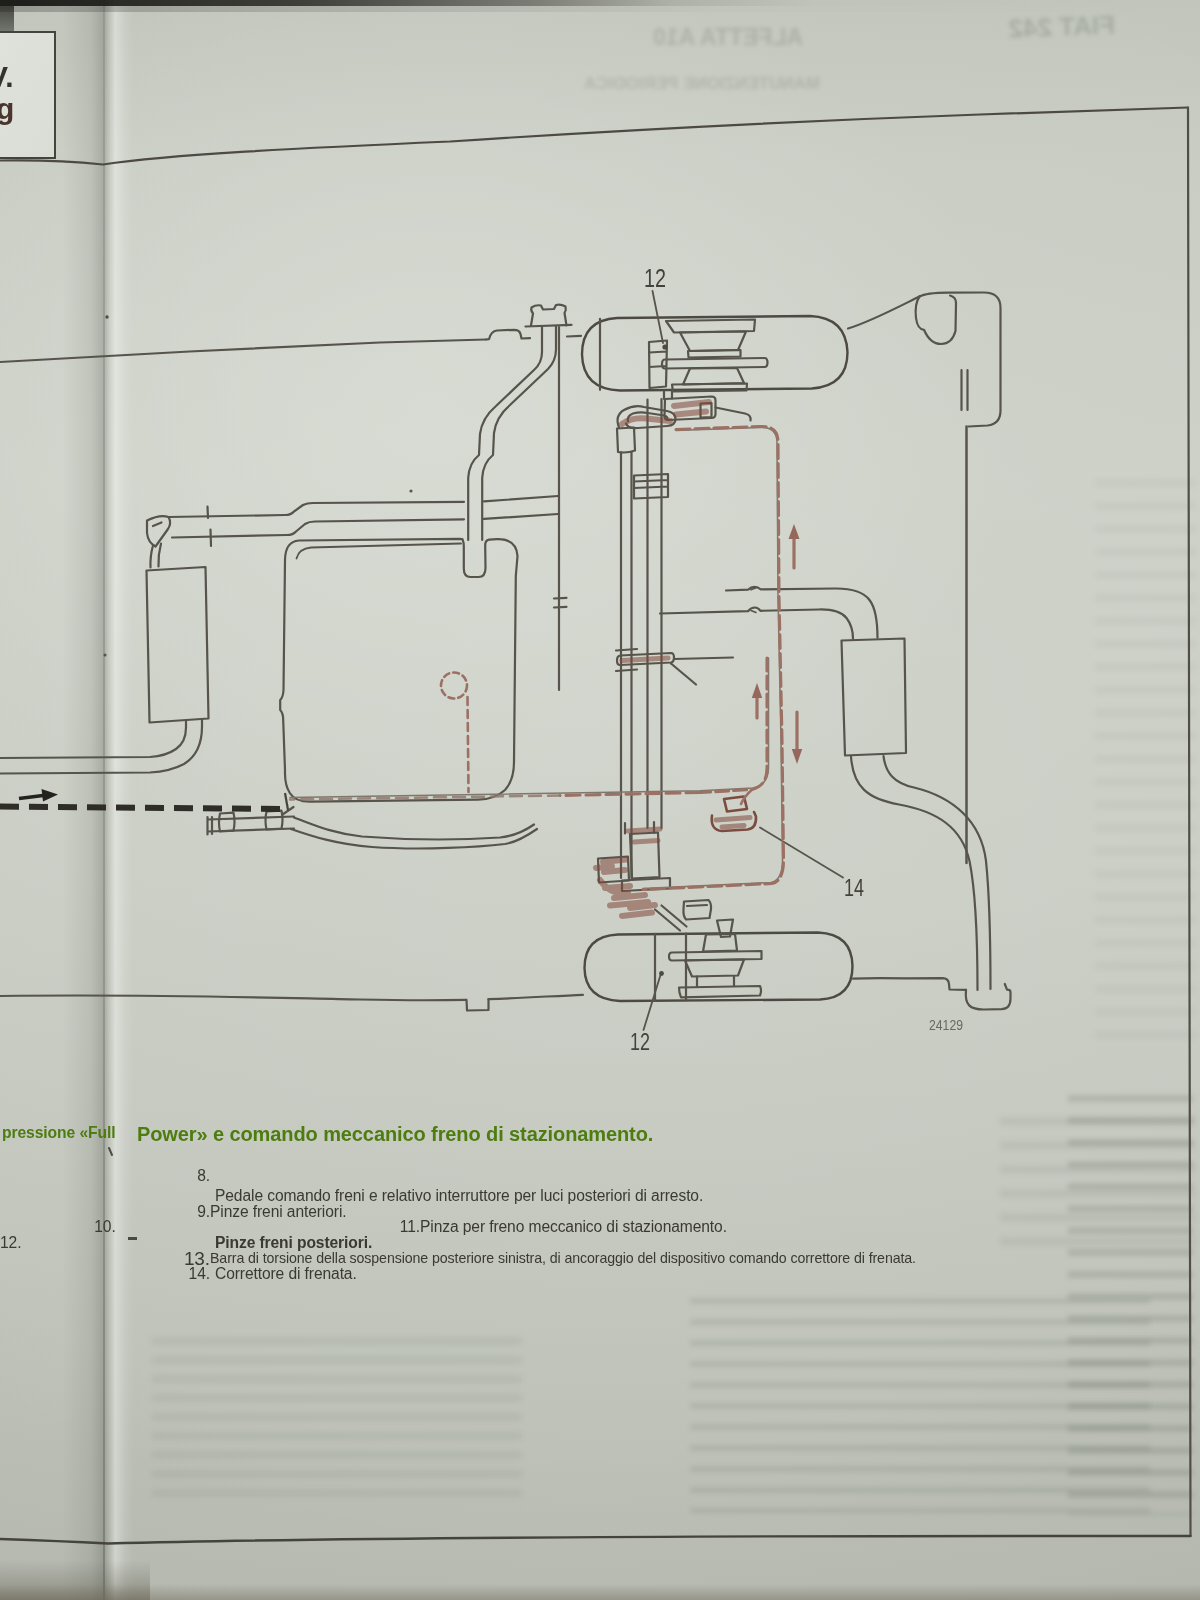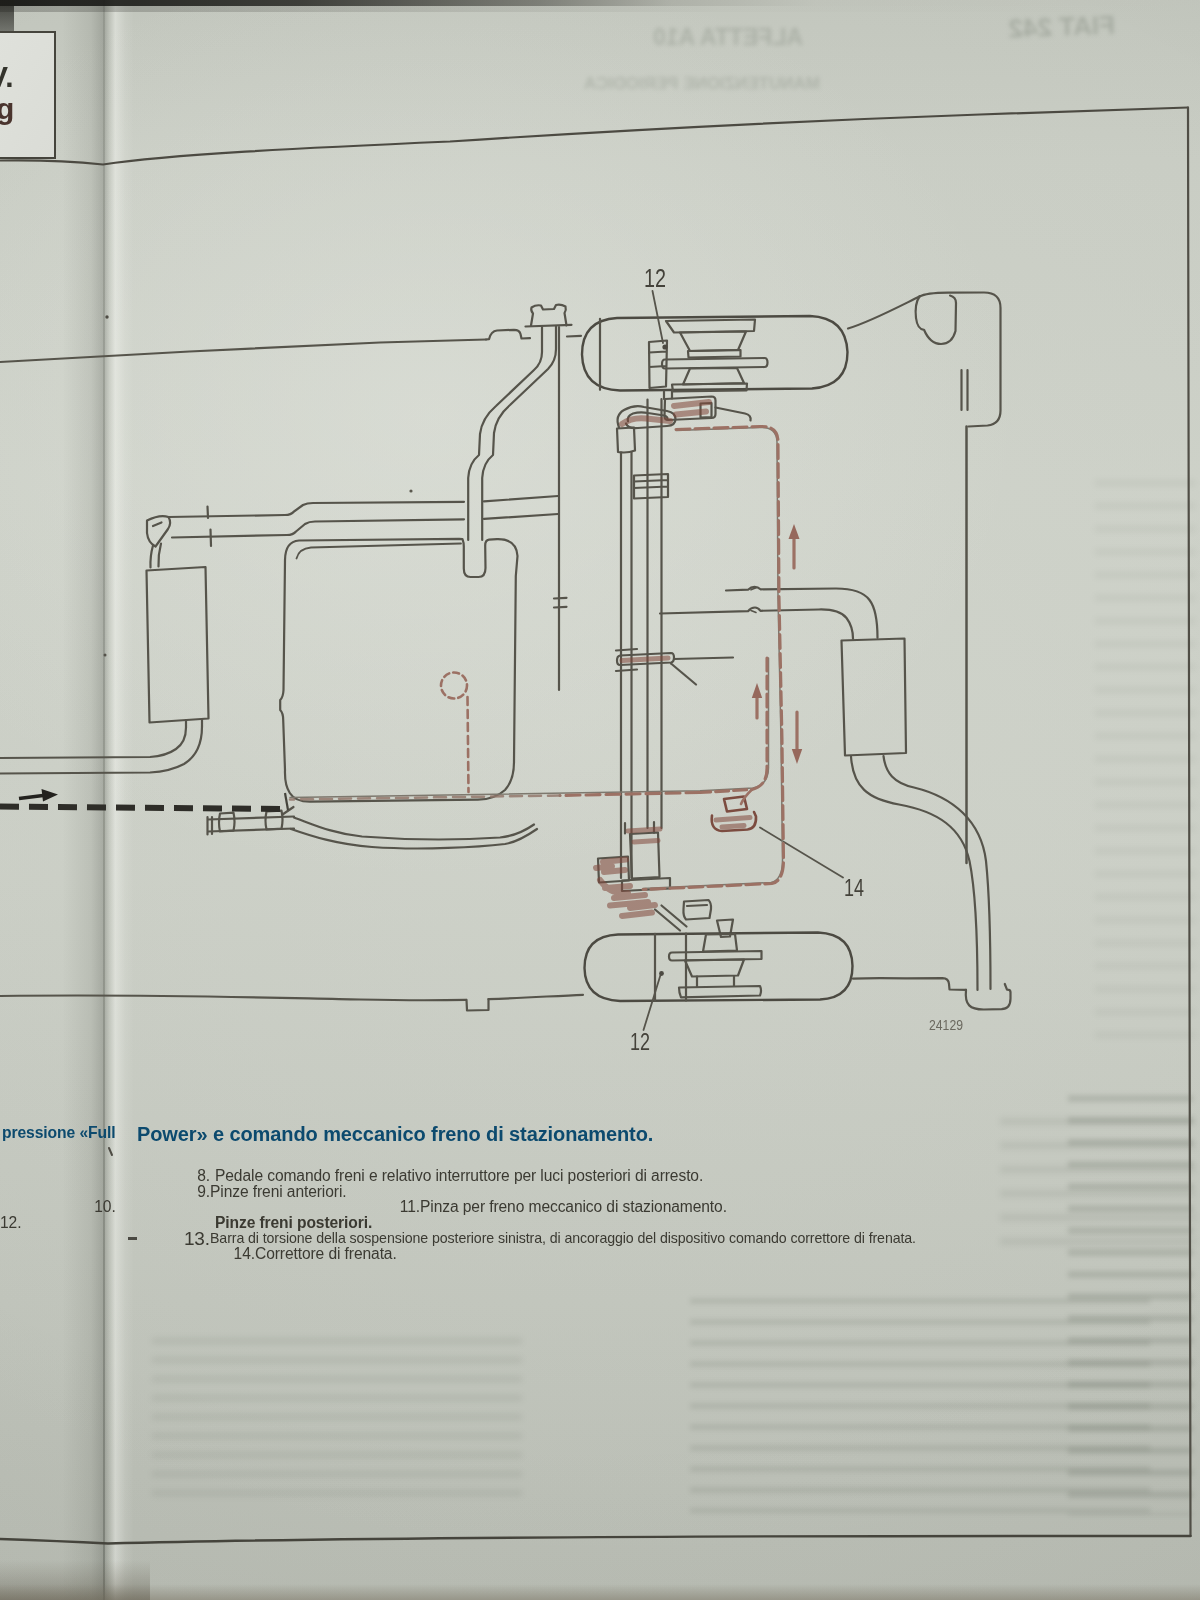--- a/index.html
+++ b/index.html
@@ -5,21 +5,21 @@
   html,body{margin:0;padding:0;}
   body{width:1200px;height:1600px;overflow:hidden;font-family:"Liberation Sans",sans-serif;}
   .page{position:absolute;left:0;top:0;width:1200px;height:1600px;
     background:
       radial-gradient(950px 750px at 36% 26%, rgba(228,231,224,.45), rgba(228,231,224,0) 62%),
       radial-gradient(1500px 1150px at 52% 46%, rgba(219,222,214,.35), rgba(219,222,214,0) 72%),
       linear-gradient(180deg,#c2c6bd 0%,#c8ccc3 10%,#cbcfc6 30%,#c8ccc3 55%,#c1c5bc 76%,#bbbfb6 92%,#b9bdb4 100%);
   }
   .ab{position:absolute;}
   .ghost{position:absolute;color:#8b9287;transform:scaleX(-1);filter:blur(2.2px);font-weight:bold;white-space:nowrap;}
-  .cap{position:absolute;color:#0c4a6e;white-space:nowrap;}
+  .cap{position:absolute;color:#4d7c0f;white-space:nowrap;}
 </style>
 </head>
 <body>
 
 <div class="page"></div>
 
 <div class="ab" style="left:0;top:0;width:1200px;height:1600px;background:radial-gradient(1750px 1400px at 48% 42%, rgba(0,0,0,0) 55%, rgba(78,80,72,.11) 100%);"></div>
 
 <div class="ab" style="left:62px;top:0;width:72px;height:1600px;background:linear-gradient(90deg,rgba(86,90,80,0),rgba(86,90,80,.13) 40%,rgba(62,66,58,.26) 58%,rgba(150,153,144,.10) 66%,rgba(252,253,249,.38) 74%,rgba(252,253,249,.10) 88%,rgba(252,253,249,0));"></div>
 
@@ -309,27 +309,27 @@
 <div class="ab" style="left:-12px;top:60px;width:34px;font-size:30px;font-weight:bold;color:#33332c;">V.</div>
 
 <div class="ab" style="left:-4px;top:92px;width:20px;font-size:30px;font-weight:bold;color:#4a342e;">g</div>
 
 <div class="cap" style="left:2px;top:1124px;font-size:15.7px;font-weight:bold;letter-spacing:-0.1px;">pressione «Full</div>
 
 <div class="cap" style="left:137px;top:1123px;font-size:20px;font-weight:bold;letter-spacing:-0.1px;">Power» e comando meccanico freno di stazionamento.</div>
 
 <div class="cap" style="left:0px;top:1168px;font-size:15.6px;color:#3b3a32;line-height:15.65px;letter-spacing:-0.1px;">
 <div style="text-align:right;width:210px;float:left;">8.</div>
-    <div style="margin-left:215px;">Pedale comando freni e relativo interruttore per luci posteriori di arresto.</div>
+    <div style="margin-left:215px;margin-top:20px;">Pedale comando freni e relativo interruttore per luci posteriori di arresto.</div>
 <div style="text-align:right;width:210px;float:left;">9.</div>
     <div style="">Pinze freni anteriori.</div>
 <div style="text-align:center;width:210px;float:left;">10.</div>
 <div style="text-align:right;width:210px;float:left;">11.</div>
     <div style="margin-left:215px;">Pinza per freno meccanico di stazionamento.</div>
 <div style="width:210px;float:left;">12.</div>
     <div style="margin-left:215px;font-weight:bold;">Pinze freni posteriori.</div>
 <div style="text-align:right;width:210px;float:left;font-size:19px;">13.</div>
     <div style="font-size:14.2px;">Barra di torsione della sospensione posteriore sinistra, di ancoraggio del dispositivo comando correttore di frenata.</div>
-<div style="text-align:right;width:210px;float:left;padding-left:45px;">14.</div>
+<div style="text-align:right;width:210px;float:left;">14.</div>
     <div style="margin-left:215px;">Correttore di frenata.</div>
 </div>
 
 <div class="ab" style="left:128px;top:1237px;width:9px;height:3px;background:#4a4942;"></div>
 
 </body></html>

